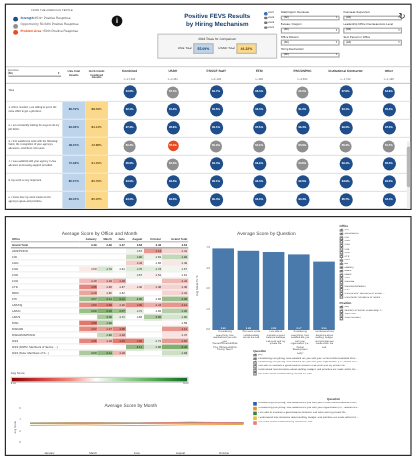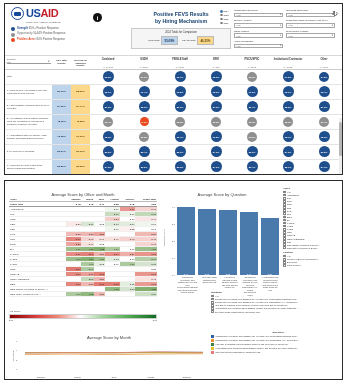--- a/index.html
+++ b/index.html
@@ -182,26 +182,20 @@
   .ql-t { font-size:2.2px; color:#333; line-height:1.2; white-space:nowrap; overflow:hidden; text-overflow:ellipsis; }
 </style>
 </head>
 <body>
 
 <div class="panel" id="top-dash">
 
   <div class="hdr">
 
     <div class="hdr-inner">
-      <div class="logo-wrap">
-        <span class="logo-seal"></span>
-        <span class="logo-text">
-          <span class="logo-us">US</span><span class="logo-aid">AID</span>
-        </span>
-      </div>
       <div class="logo-tag">FROM THE AMERICAN PEOPLE</div>
 
       <div class="legend-top">
         <div class="lg-row">
           <span class="lg-sw" style="background:#1f4e8c"></span>
           <span class="lg-t"><b class="lg-lbl" style="color:#1f4e8c">Strength</b> <span class="lg-desc">65%+ Positive Response</span></span>
         </div>
         <div class="lg-row">
           <span class="lg-sw" style="background:#8f8f8f"></span>
           <span class="lg-t"><b class="lg-lbl" style="color:#8f8f8f">Opportunity</b> <span class="lg-desc">50-64% Positive Response</span></span>

